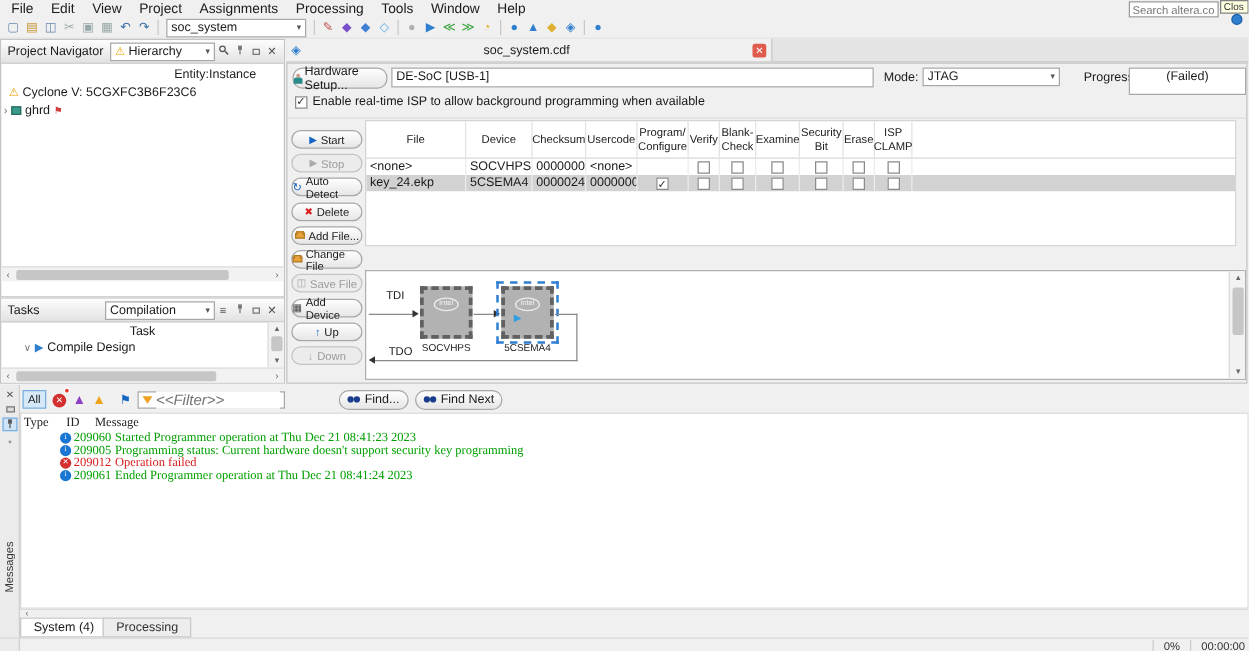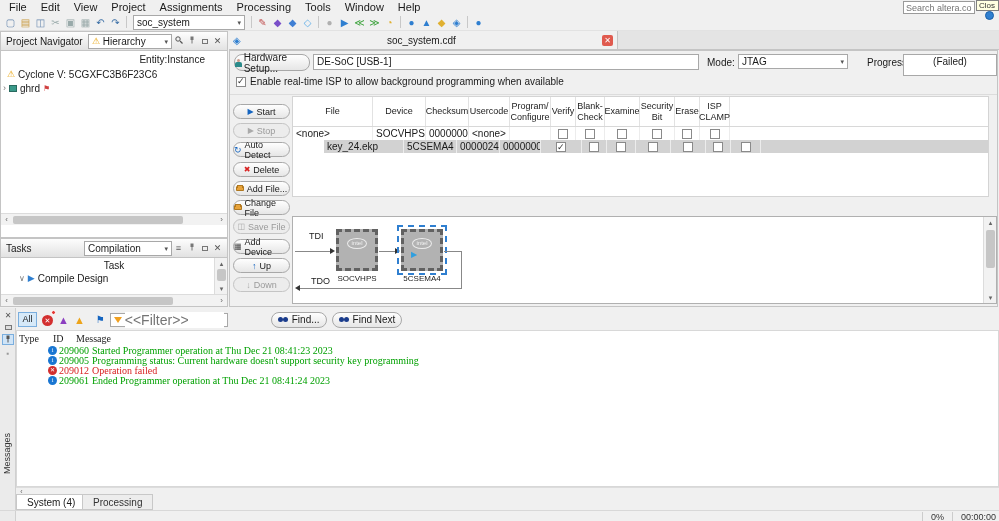--- a/index.html
+++ b/index.html
@@ -53,21 +53,21 @@
   .person-ic::before { content:""; position:absolute; left:2px; top:0; width:3px; height:3px; border-radius:50%; background:#c98; }
   .person-ic::after { content:""; position:absolute; left:0; top:3px; width:7px; height:5px; border-radius:2px 2px 0 0; background:#2a8a8a; }
   .act-btn { position:absolute; left:3px; width:57px; height:15px; }
   .folder-ic { width:8px; height:5px; background:#e8a33a; border:1px solid #b07820; border-radius:1px 0 0 0; display:inline-block; position:relative; }
   .folder-ic::before { content:""; position:absolute; left:0; top:-2px; width:4px; height:2px; background:#e8a33a; border:1px solid #b07820; border-bottom:none; }
 
   .ptable { position:absolute; left:62px; top:45px; width:697px; height:101px; background:#fff; border:1px solid #d4d4d4; overflow:hidden; }
   .thr { display:flex; height:30px; border-bottom:1px solid #d8d8d8; }
   .th { font-size:9px; display:flex; align-items:center; justify-content:center; text-align:center; white-space:pre-line; line-height:1.15; border-right:1px solid #e2e2e2; color:#222; }
   .tr { display:flex; height:13px; align-items:center; font-size:10px; }
-  .tr.sel { background:#d2d2d2;margin-left:31px; }
+  .tr.sel { background:#d2d2d2; }
   .td { height:13px; line-height:13px; padding-left:3px; border-right:1px solid #ececec; overflow:hidden; white-space:nowrap; }
   .td.op { display:flex; align-items:center; justify-content:center; padding-left:0; }
   .cw0{width:80px}.cw1{width:53px}.cw2{width:43px}.cw3{width:41px}.cw4{width:41px}.cw5{width:25px}.cw6{width:29px}.cw7{width:35px}.cw8{width:35px}.cw9{width:25px}.cw10{width:30px}
   .cfill { flex:1; border-right:none; }
 
   .chain { position:absolute; left:62px; top:165px; width:705px; height:88px; background:#fff; border:1px solid #b0b0b0; }
   .wire { position:absolute; background:#888; }
   .arrow-r { position:absolute; width:0; height:0; border-top:3px solid transparent; border-bottom:3px solid transparent; border-left:5px solid #333; }
   .arrow-l { position:absolute; width:0; height:0; border-top:3px solid transparent; border-bottom:3px solid transparent; border-right:5px solid #333; }
   .jchip { position:absolute; width:42px; height:42px; border:3px dashed #616161; background:#b2b2b2; }
@@ -86,21 +86,21 @@
   .strip-ic.on { background:#cfe4f7; border:1px solid #7aaede; }
   .side-label { position:absolute; left:2px; top:125px; writing-mode:vertical-rl; transform:rotate(180deg); font-size:9px; color:#333; }
   .mtool { position:absolute; left:18px; top:3px; height:17px; display:flex; align-items:center; gap:5px; }
   .tb-all { width:19px; height:15px; background:#d6e9f8; border:1px solid #7aaede; font-size:9px; text-align:center; line-height:13px; cursor:default; }
   .circ { width:11px; height:11px; border-radius:50%; color:#fff; font-size:7px; line-height:11px; text-align:center; display:inline-block; }
   .circ.err { background:#d32f2f; }
   .circ.inf { background:#1976d2; }
   .badge { position:absolute; right:-3px; top:-3px; width:5px; height:5px; border-radius:50%; background:#e53935; border:1px solid #fff; }
   .funnel { width:0; height:0; border-left:4px solid transparent; border-right:4px solid transparent; border-top:6px solid #f0a020; display:inline-block; }
   .filter-box { width:118px; height:14px; border:1px solid #a8a8a8; background:#fff; display:flex; align-items:center; gap:3px; padding:0 3px; }
-  .filter-box input { border:none; outline:none; flex:1; font-size:14px; color:#999; width:90px; font-family:"Liberation Sans",sans-serif; }
+  .filter-box input { border:none; outline:none; flex:1; font-size:12px; color:#999; width:90px; font-family:"Liberation Sans",sans-serif;font-style:italic; }
   .binoc { width:5px; height:5px; background:#1a3c8c; border-radius:50%; box-shadow:5px 0 0 #1a3c8c; margin-right:6px; display:inline-block; }
   .find-btn { height:16px; padding:0 6px; font-size:10px; }
   .msgs-list { position:absolute; left:16px; top:22px; width:983px; height:157px; background:#fff; border:1px solid #d8d8d8; font-family:Liberation Serif, serif; font-size:10px; overflow:hidden; }
   .mhdr span { position:absolute; top:2px; color:#222; }
   .mrow { position:absolute; height:11px; line-height:11px; width:100%; }
   .mrow .ic { position:absolute; left:31px; top:1px; width:9px; height:9px; line-height:9px; font-size:6px; }
   .mrow .mid { position:absolute; left:42px; }
   .mrow .mtx { position:absolute; left:75px; white-space:nowrap; }
   .mgreen { color:#00a000; } .mred { color:#d82020; }
   .msgs-hscroll { position:absolute; left:16px; top:179px; width:983px; height:8px; background:#f0f0f0; border-top:1px solid #dcdcdc; }

